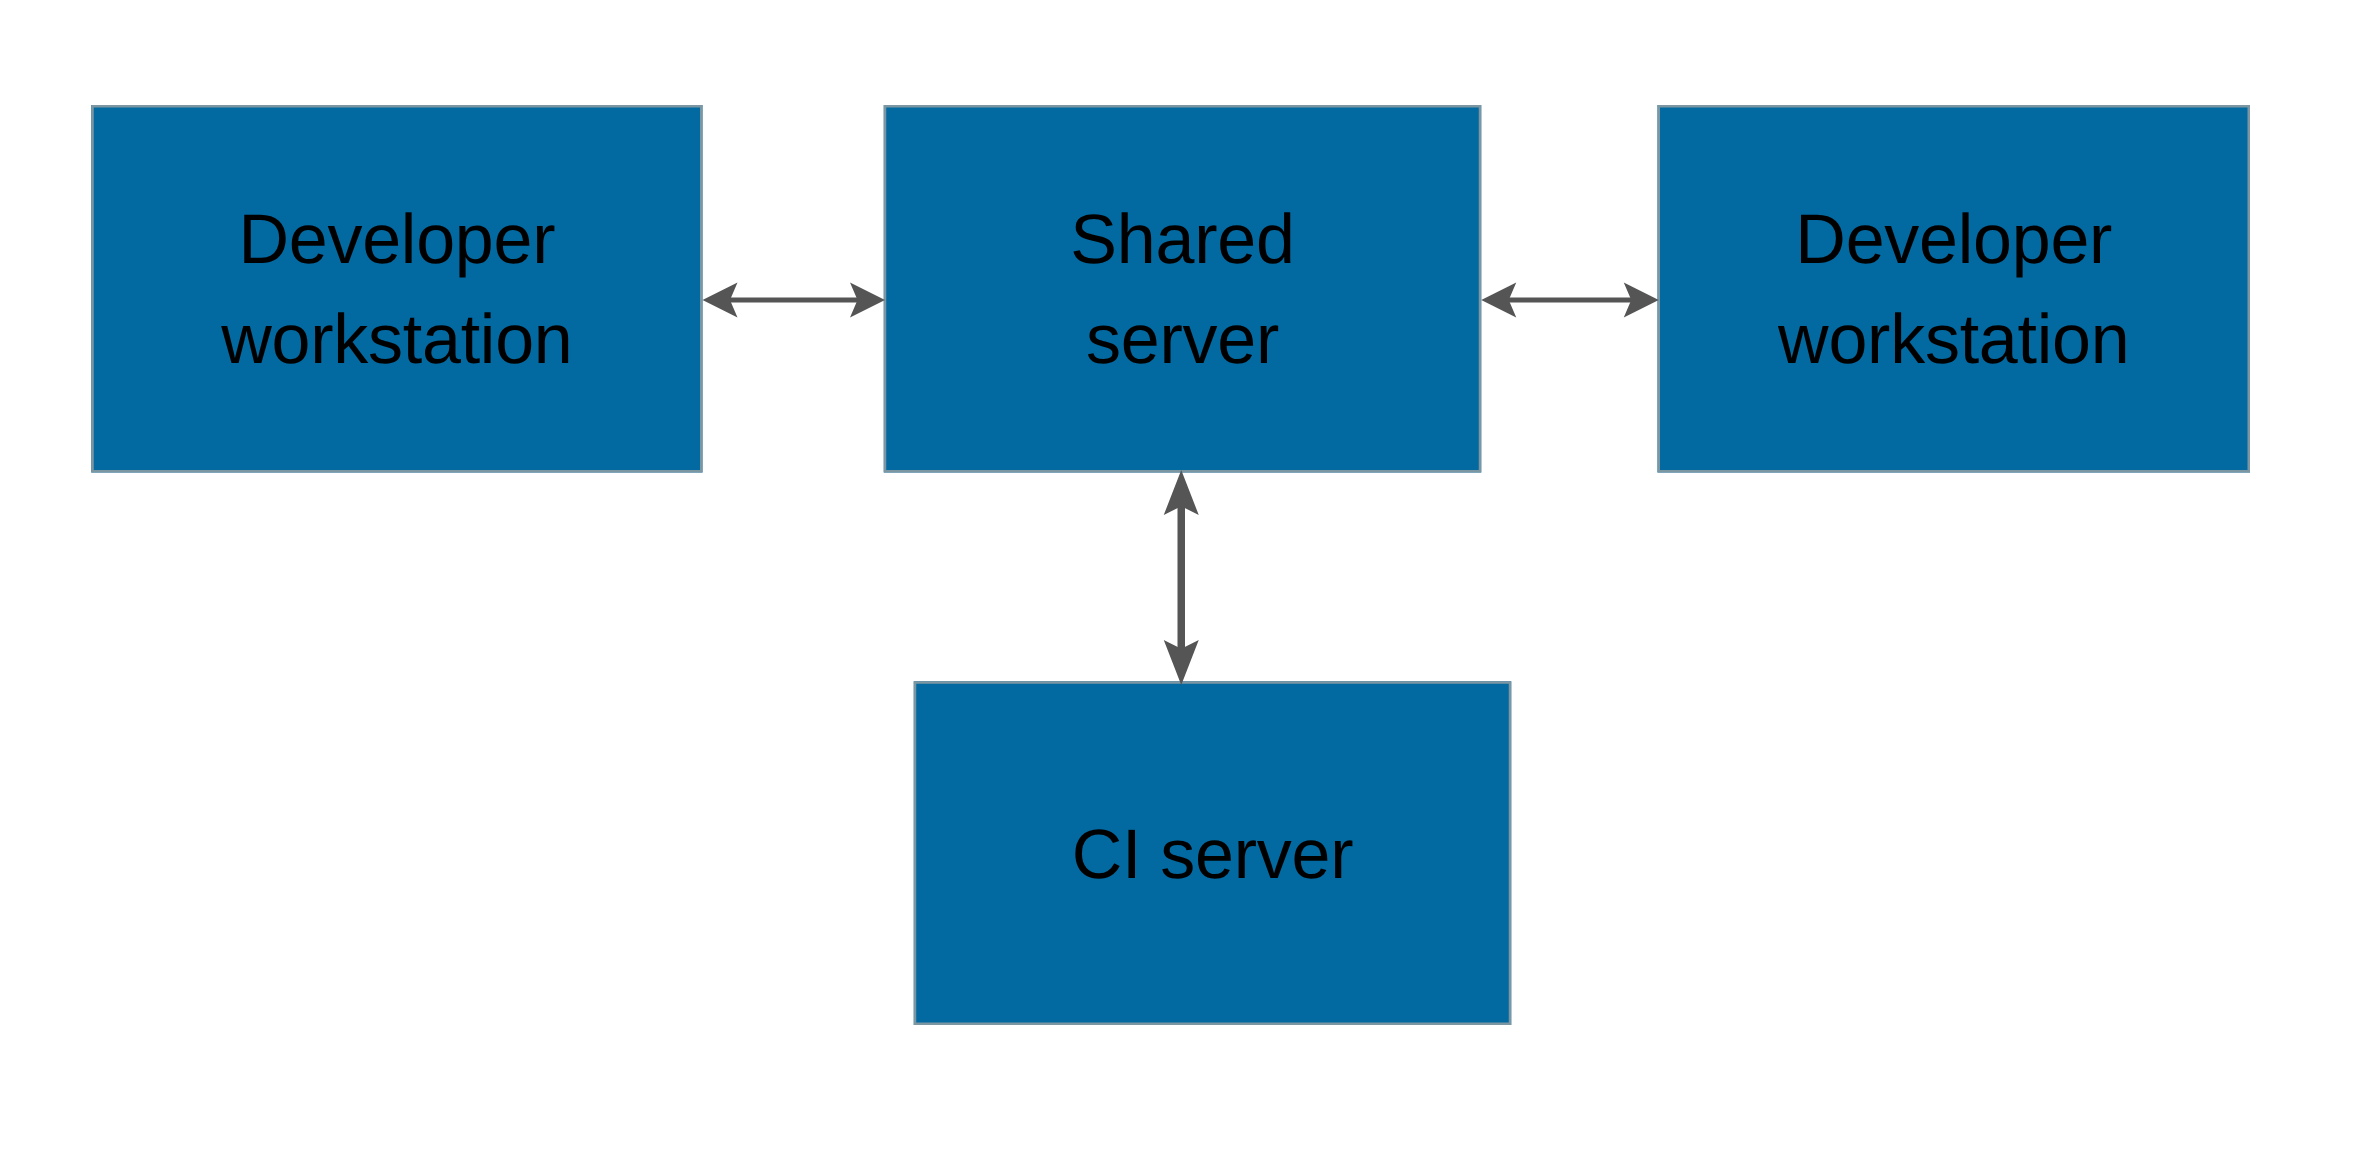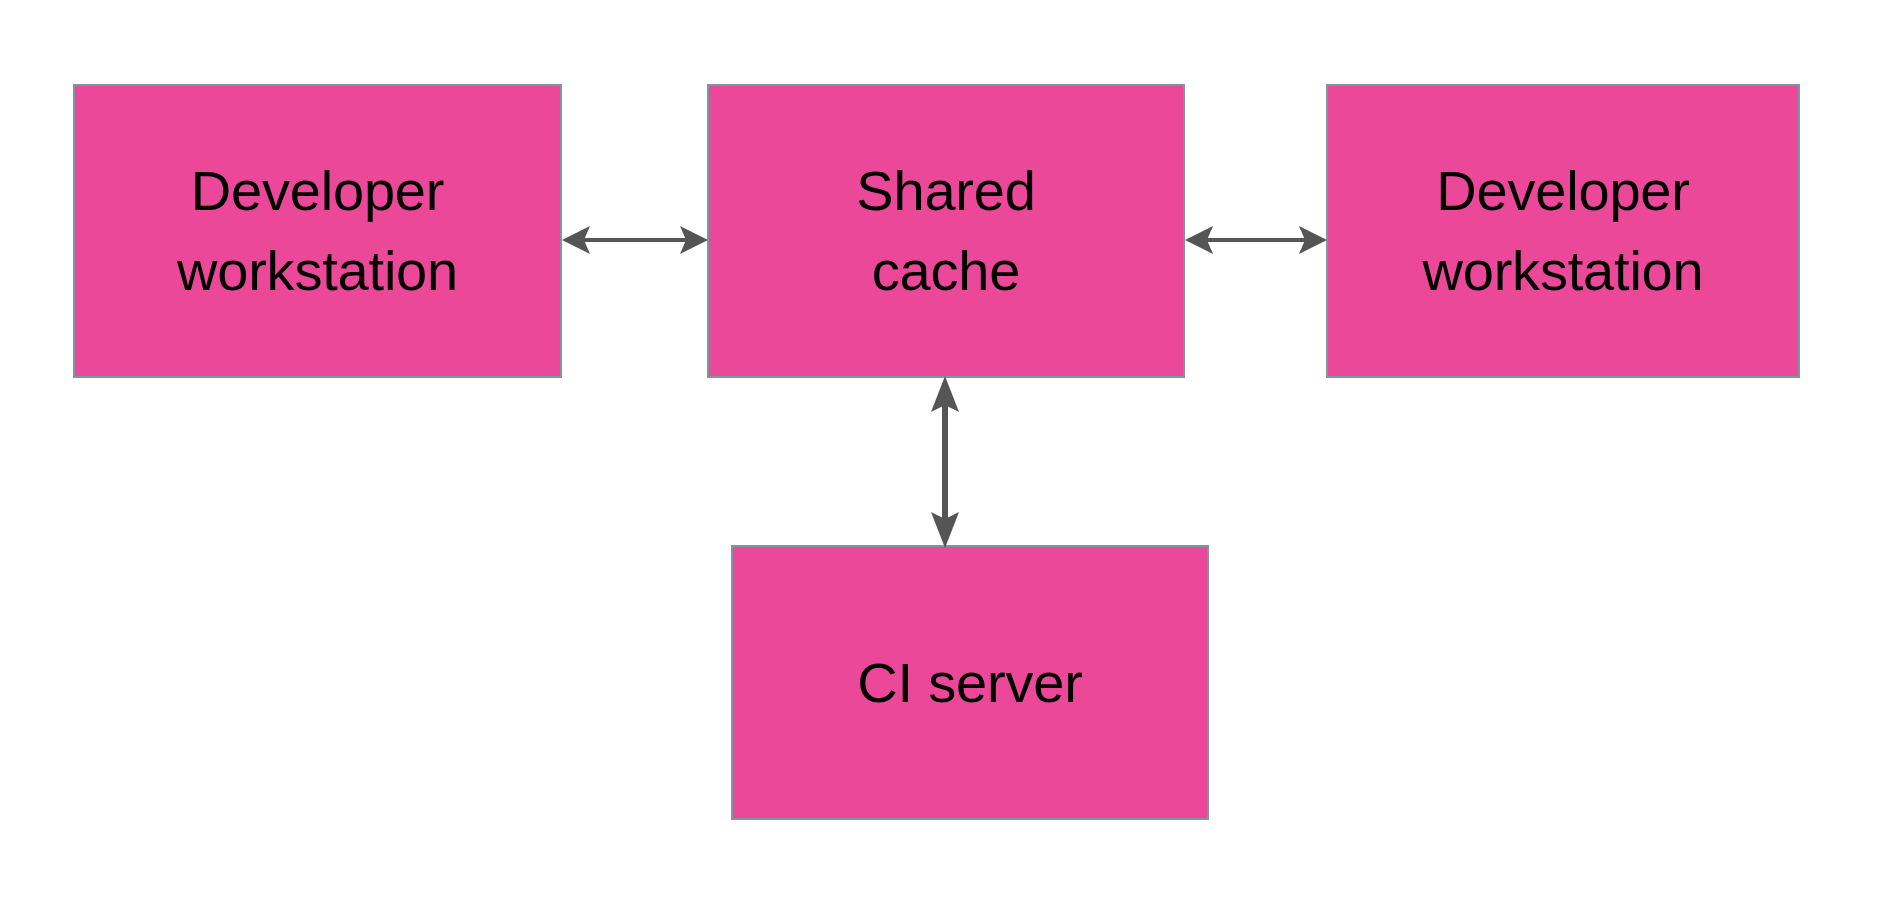--- a/index.html
+++ b/index.html
@@ -14,21 +14,21 @@
   #canvas {
     position: relative;
     width: 1900px;
     height: 922px;
     background: #ffffff;
     overflow: hidden;
   }
   .node {
     position: absolute;
     box-sizing: border-box;
-    background: #ec4899;
+    background: #0369a1;
     border: 2px solid #7d97a2;
     display: flex;
     align-items: center;
     justify-content: center;
     text-align: center;
   }
   .node-label {
     font-family: "Liberation Sans", sans-serif;
     font-size: 56px;
     line-height: 1.42;
@@ -56,21 +56,21 @@
 
 <div id="canvas">
 
   <div class="node" id="node-dev-left">
     <span class="node-label">Developer
 workstation</span>
   </div>
 
   <div class="node" id="node-cache">
     <span class="node-label">Shared
-cache</span>
+server</span>
   </div>
 
   <div class="node" id="node-dev-right">
     <span class="node-label">Developer
 workstation</span>
   </div>
 
   <div class="node" id="node-ci">
     <span class="node-label">CI server</span>
   </div>

